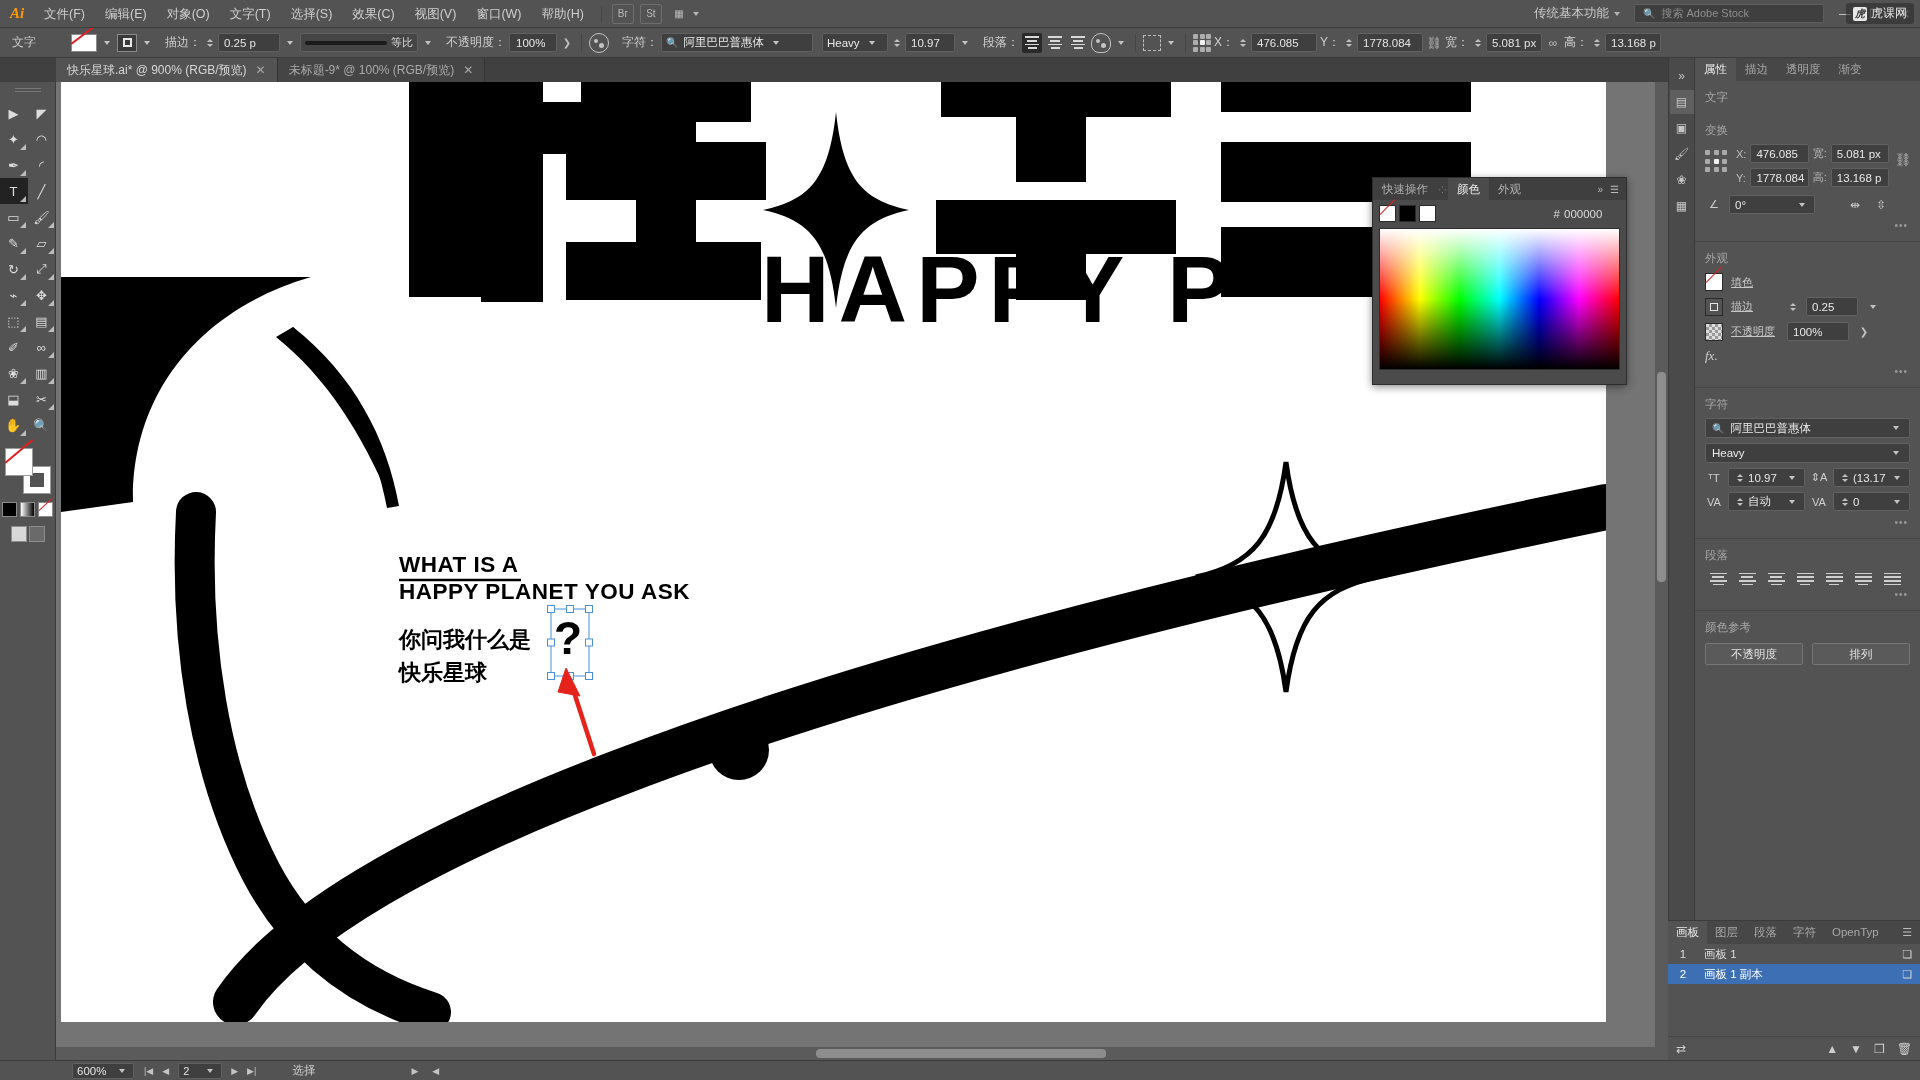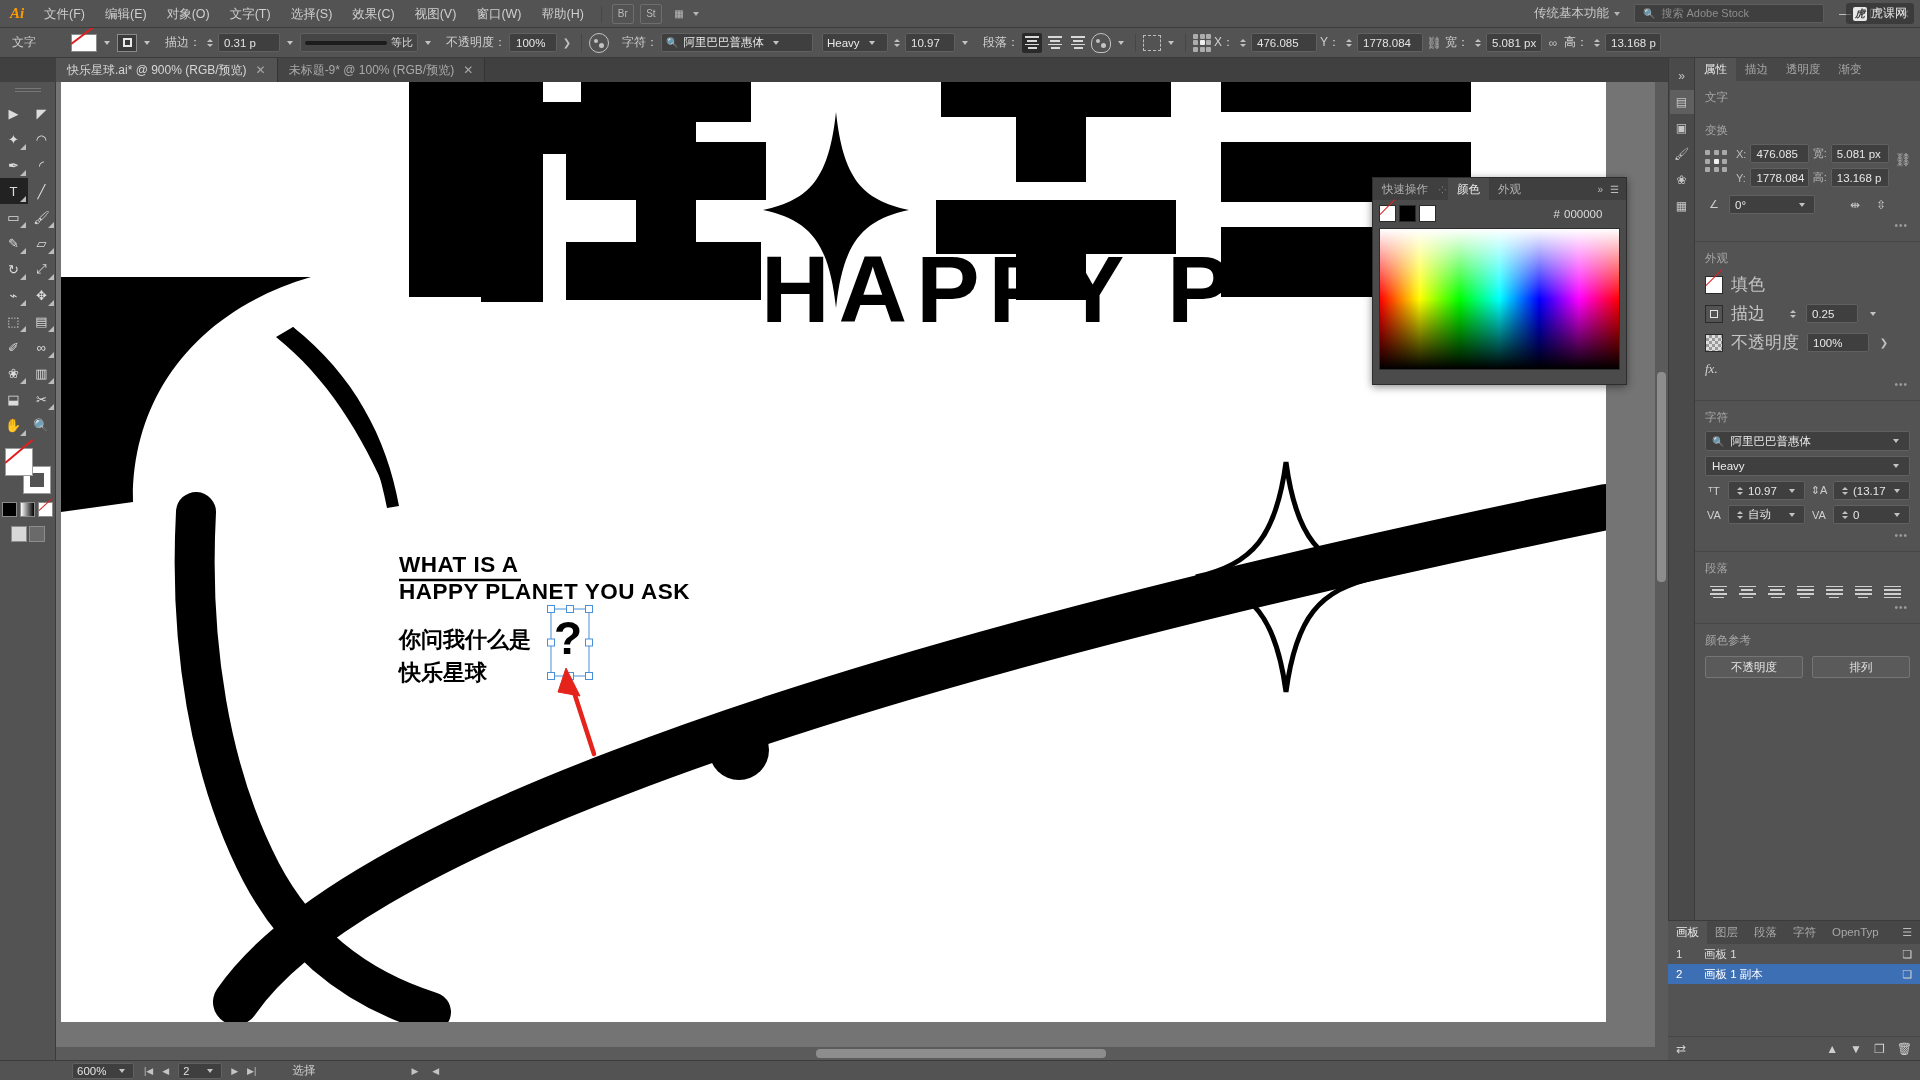--- a/index.html
+++ b/index.html
@@ -195,37 +195,37 @@
   .approw{display:flex;align-items:center;gap:8px;padding:3px 10px;}
   .app-sw{width:18px;height:18px;border:1px solid #2b2b2b;background:#fff;position:relative;}
   .app-sw::after{content:"";position:absolute;left:0;top:50%;width:142%;height:1.3px;background:#e02020;transform:rotate(-45deg);transform-origin:left center;}
   .app-st{width:18px;height:18px;border:1px solid #2b2b2b;background:#535353;display:flex;align-items:center;justify-content:center;}
   .app-st i{width:8px;height:8px;border:1.6px solid #e4e4e4;display:block;}
   .app-op{width:18px;height:18px;border:1px solid #2b2b2b;
     background:
       linear-gradient(45deg,#999 25%,transparent 25%,transparent 75%,#999 75%),
       linear-gradient(45deg,#999 25%,#ddd 25%,#ddd 75%,#999 75%);
     background-size:6px 6px; background-position:0 0,3px 3px;}
-  .applab{font-size:17px;color:#c5c5c5;min-width:48px;}
+  .applab{font-size:11px;color:#c5c5c5;min-width:48px;text-decoration:underline;}
   .fxrow{padding:4px 10px 2px;color:#d0d0d0;font-style:italic;font-size:13px;font-family:"Liberation Serif",serif;}
   .charbox{padding:2px 10px 0;}
   .fselect{height:20px;background:#3f3f3f;border:1px solid #606060;border-radius:2px;
     display:flex;align-items:center;gap:6px;padding:0 6px;margin-bottom:5px;color:#e9e9e9;font-size:11.5px;}
   .fselect .dd{margin-left:auto;}
   .cgrid{display:grid;grid-template-columns:auto 1fr auto 1fr;gap:5px 5px;align-items:center;margin-top:2px;}
   .cicon{width:18px;height:18px;display:flex;align-items:center;justify-content:center;color:#cfcfcf;font-size:11px;}
   .pgrid{display:flex;gap:3px;padding:2px 10px 0;flex-wrap:nowrap;}
   .pbtn{width:26px;height:20px;display:flex;flex-direction:column;align-items:center;justify-content:center;gap:2px;}
   .pbtn span{display:block;height:1.6px;background:#cfcfcf;}
   .qa{display:flex;gap:9px;padding:4px 10px 0;}
   .qabtn{flex:1;height:22px;background:#5a5a5a;border:1px solid #757575;border-radius:2px;
     display:flex;align-items:center;justify-content:center;font-size:11.5px;color:#e4e4e4;}
 
   
-  .abpanel{position:absolute;right:0;bottom:20px;width:252px;height:140px;background:#535353;border-top:1px solid #3b3b3b;}
+  .abpanel{position:absolute;right:0;bottom:20px;width:252px;height:140px;background:#535353;border-top:1px solid #3b3b3b;text-align:center;}
   .abtabs{display:flex;align-items:center;height:23px;background:#474747;font-size:11.5px;}
   .ab-tab{padding:0 8px;height:23px;line-height:23px;color:#a8a8a8;white-space:nowrap;}
   .ab-tab.active{background:#535353;color:#eaeaea;}
   .ab-menu{margin-left:auto;padding-right:8px;color:#bdbdbd;font-size:11px;}
   .abrow{display:flex;align-items:center;height:20px;font-size:11.5px;color:#dcdcdc;padding:0 8px;gap:14px;}
   .abrow.sel{background:#3d6fb5;color:#fff;}
   .abnum{width:14px;}
   .abicon{margin-left:auto;color:#d4d4d4;font-size:11px;}
   .abfoot{position:absolute;left:0;right:0;bottom:0;height:24px;display:flex;align-items:center;padding:0 8px;gap:10px;color:#cfcfcf;font-size:12px;border-top:1px solid #464646;}
   .abfoot .right{margin-left:auto;display:flex;gap:12px;}
@@ -290,21 +290,21 @@
     <div class="stroke-box">
         <i></i>
       </div>
     <div class="dd"></div>
 
     <div class="cb-label dot" style="margin-left:8px">描边</div>
     <div class="stepper">
         <i class="up"></i>
         <i class="dn"></i>
       </div>
-    <div class="numfield" style="width:62px">0.31 p</div>
+    <div class="numfield" style="width:62px">0.25 p</div>
     <div class="dd"></div>
 
     <div class="strokeprofile">
       <span class="profline"></span>
       <span>等比</span>
     </div>
     <div class="dd"></div>
 
     <div class="cb-label dot" style="margin-left:8px">不透明度</div>
     <div class="opacityfield">100%</div>

